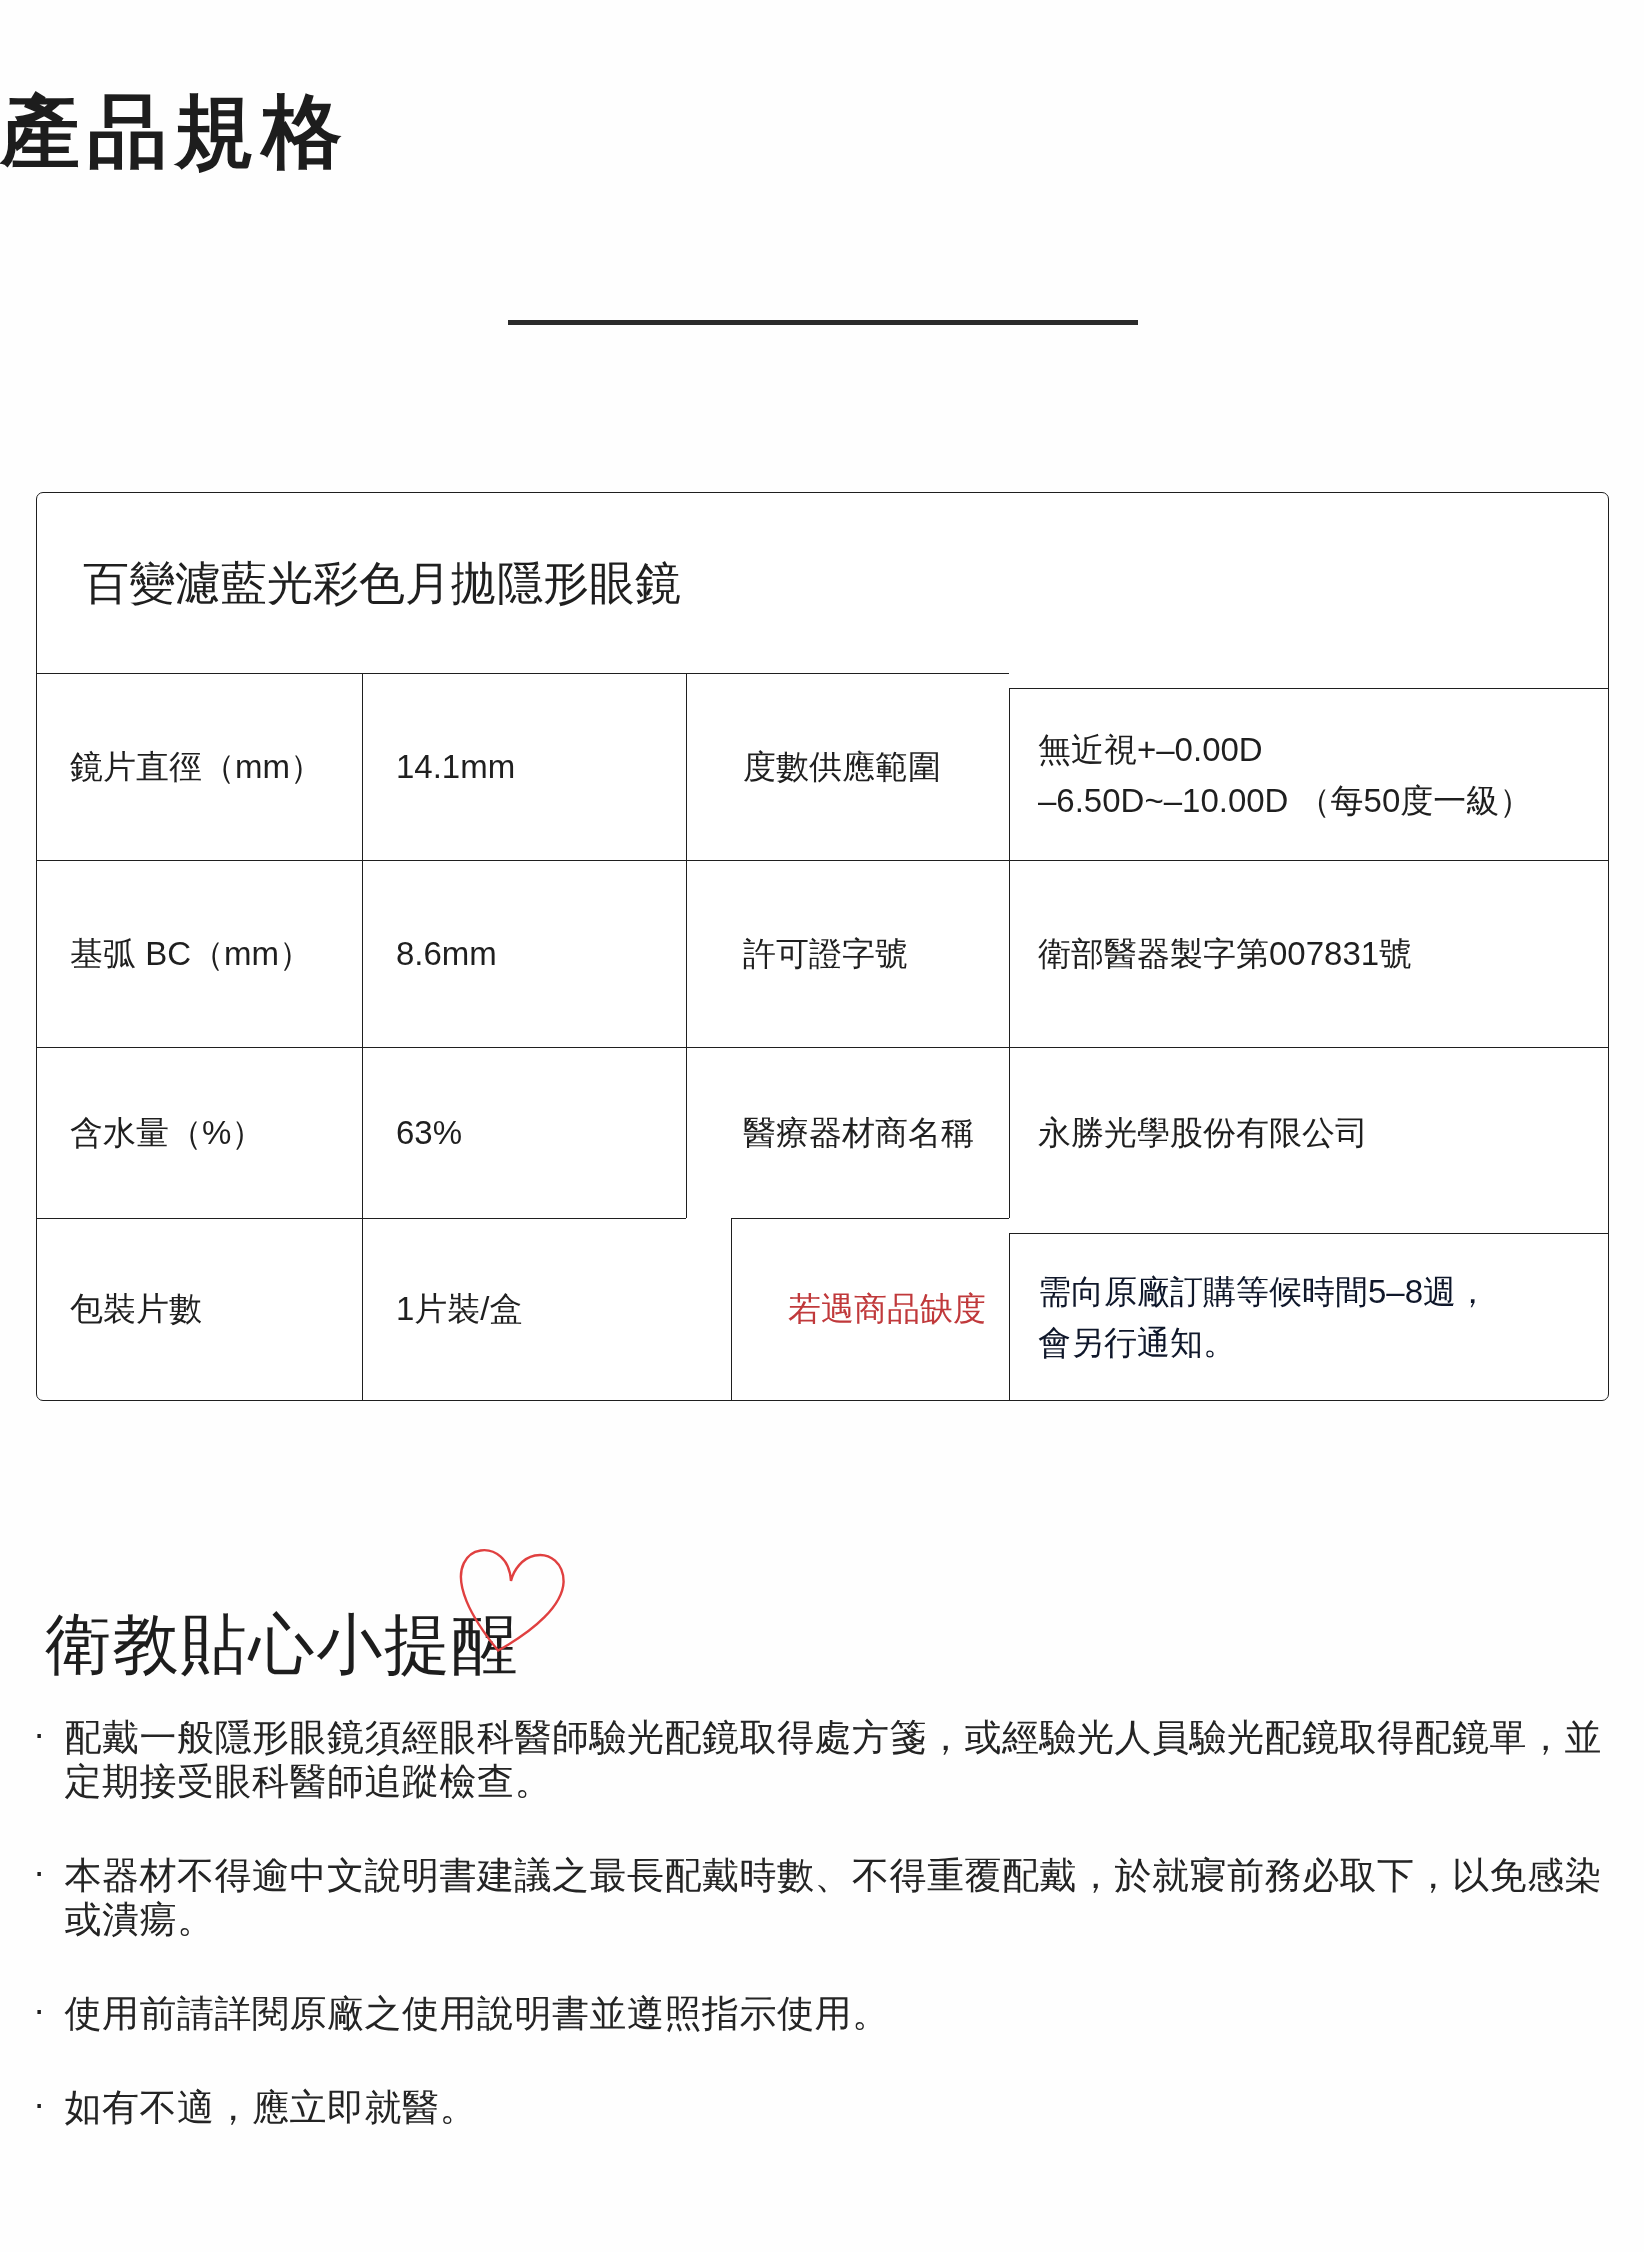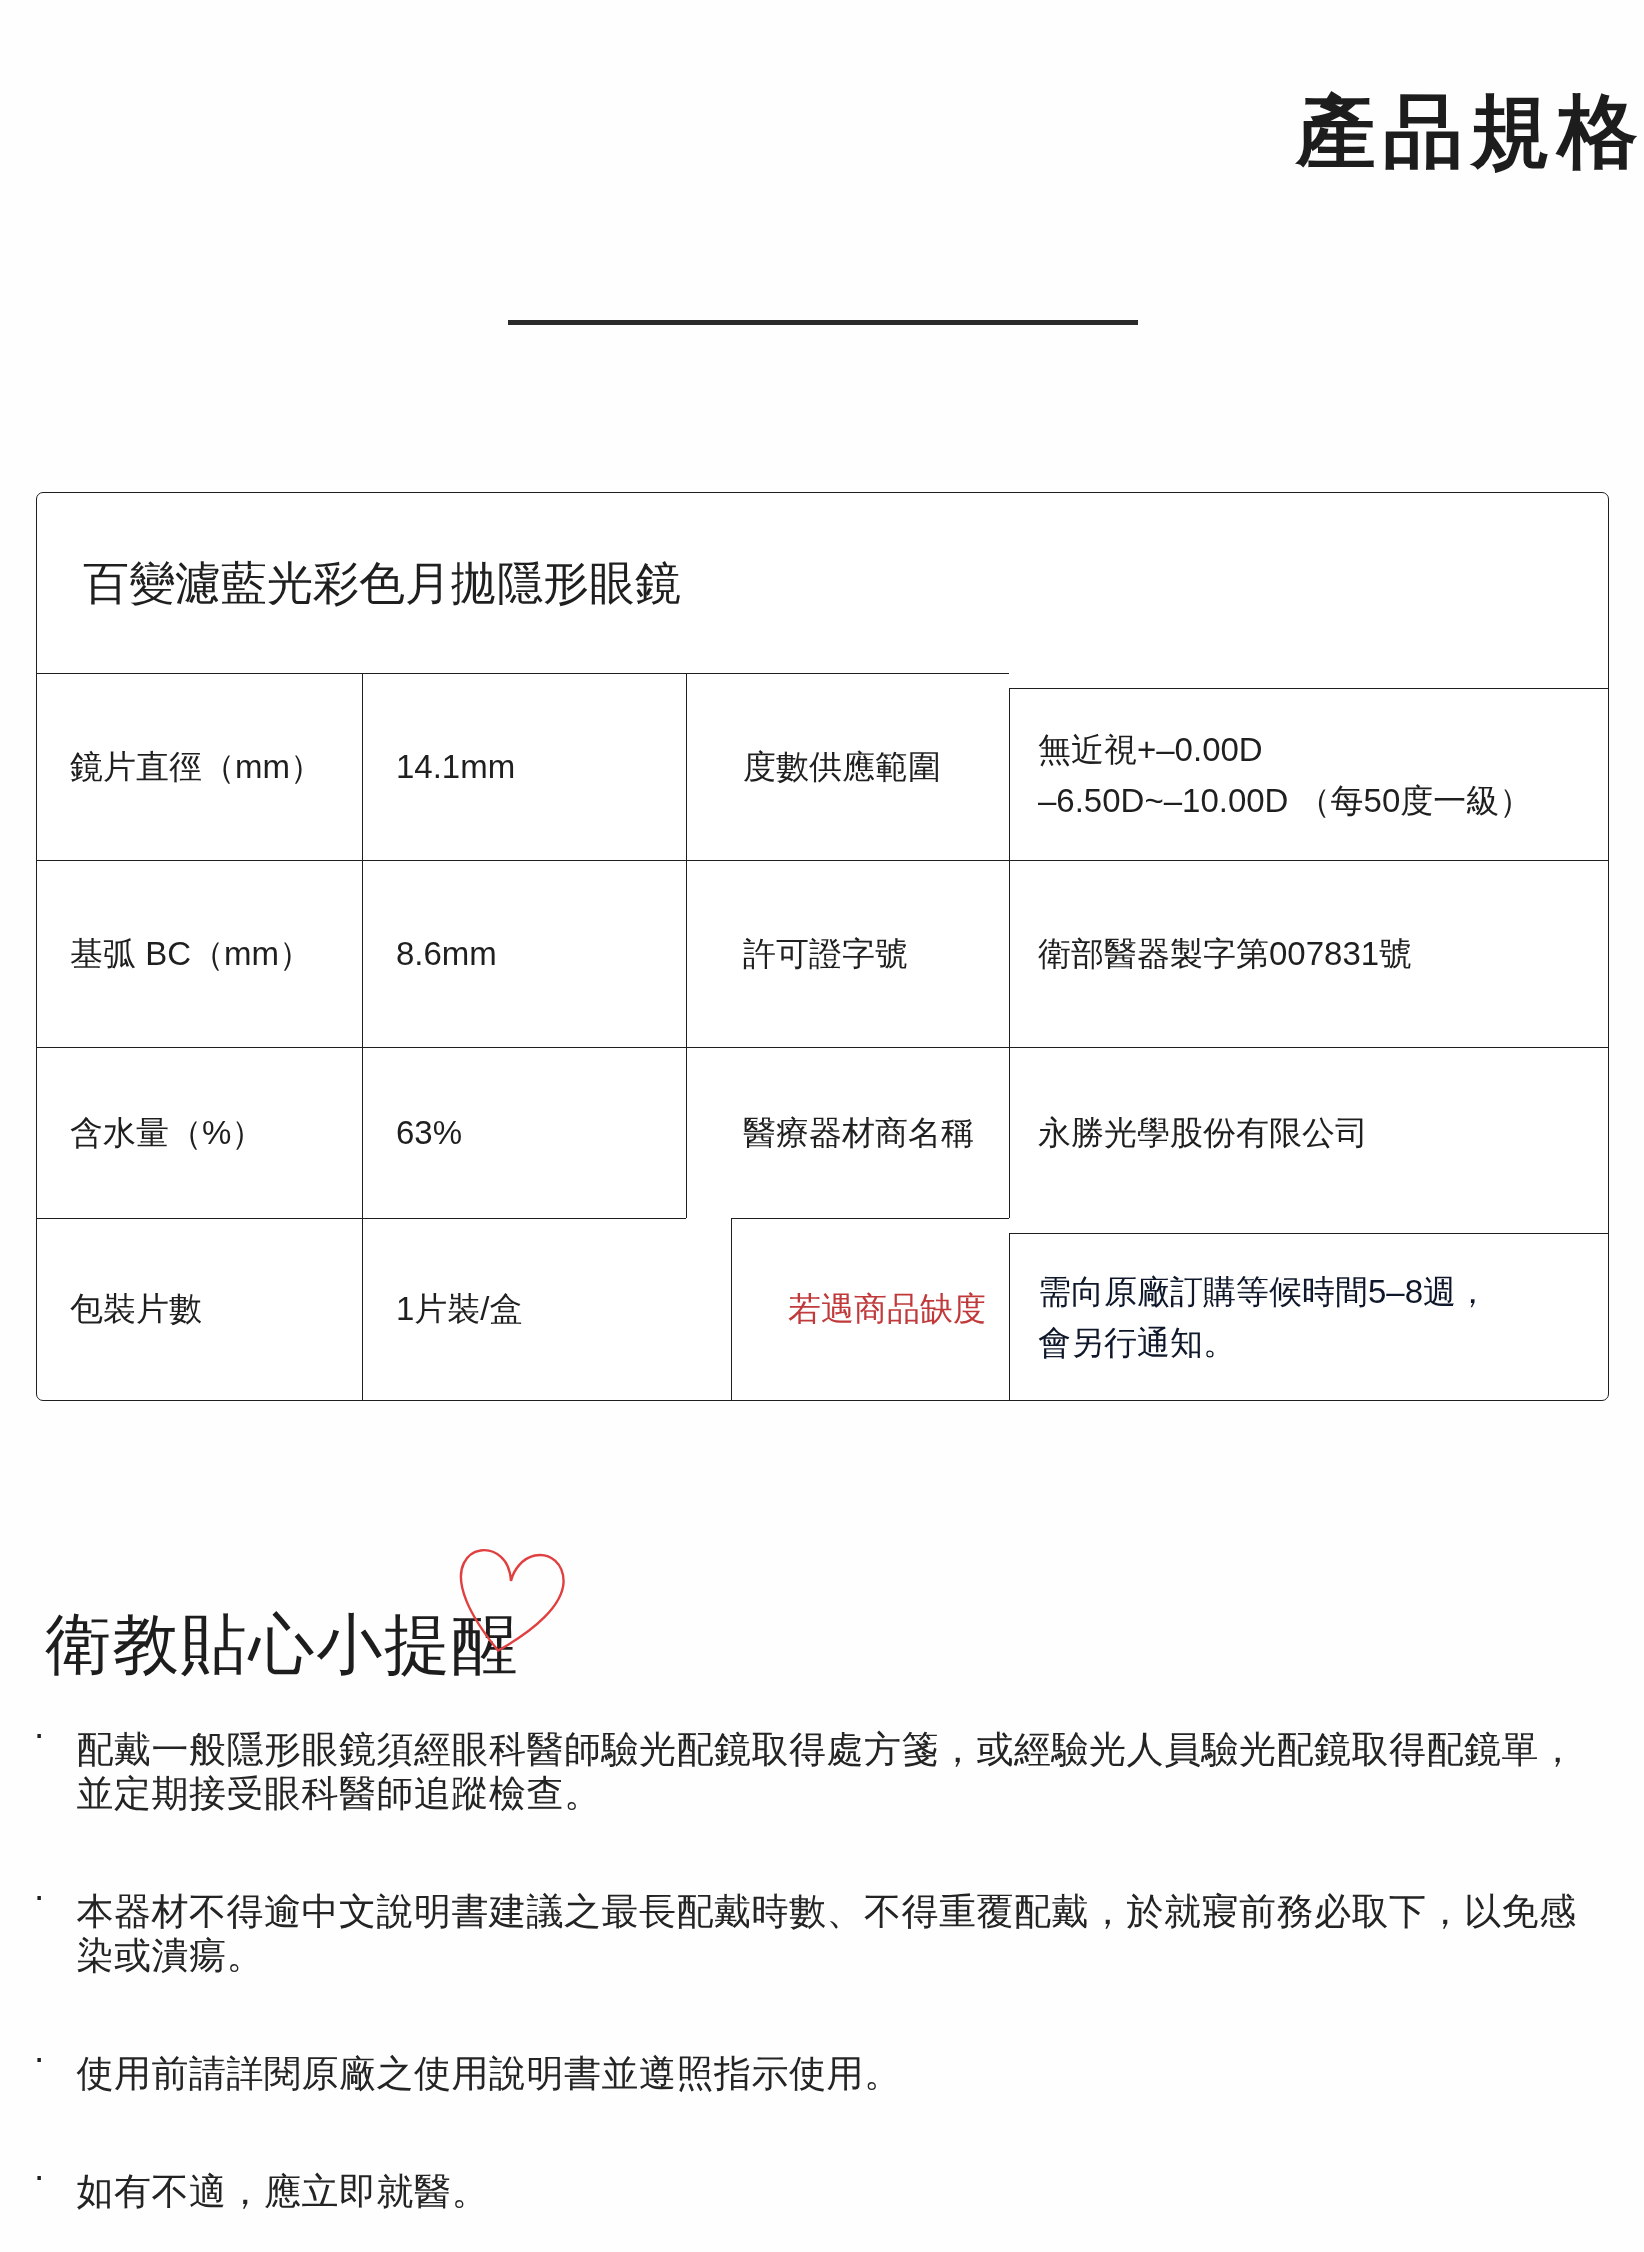--- a/index.html
+++ b/index.html
@@ -9,21 +9,21 @@
     font-family:"Liberation Sans","DejaVu Sans",sans-serif;
     color:#1f1f1f;
     position:relative;
     overflow:hidden;
   }
   .page{position:absolute;inset:0;}
 
   
   .page-title{
     position:absolute;top:79px;left:0;width:100%;
-    text-align:right;
+    text-align:left;
     font-size:80px;font-weight:700;letter-spacing:7.3px;
     color:#1d1d1d;margin:0;
   }
   .title-underline{
     position:absolute;top:320px;left:508px;
     width:630px;height:4.6px;background:#2b2b2b;
   }
 
   
   .spec-table{
@@ -82,21 +82,21 @@
   .note-item{
     display:flex;align-items:flex-start;
     margin-bottom:42px;
   }
   .note-bullet{
     flex:0 0 27.4px;
     font-size:37px;line-height:44px;
     text-align:left;
   }
   .note-text{
-    flex:1;margin:16px;
+    flex:1;margin:4px;
     font-size:37px;line-height:44px;
     letter-spacing:0.5px;
     color:#242424;
   }
 </style>
 </head>
 <body>
 
 <div class="page">
 

